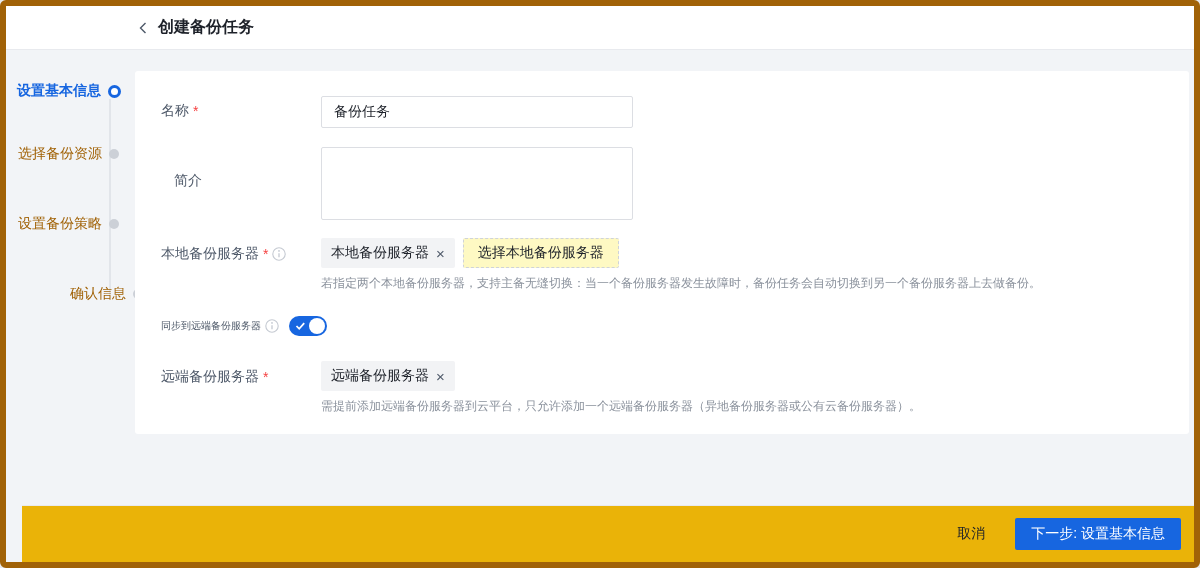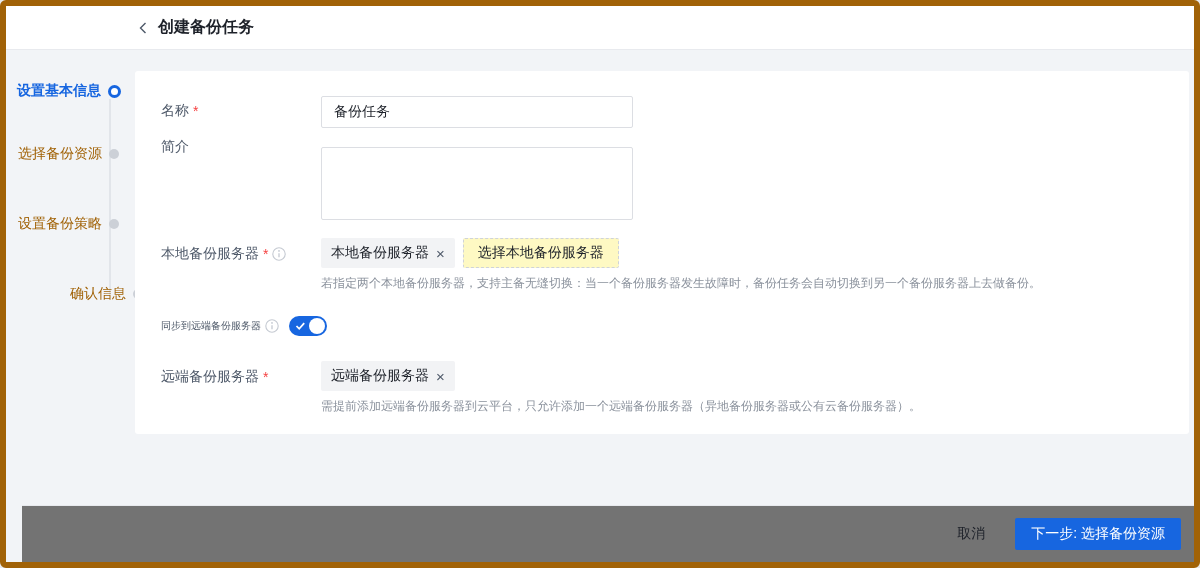--- a/index.html
+++ b/index.html
@@ -65,21 +65,21 @@
   .toggle{
     position:relative; width:38px; height:20px; border-radius:10px; background:#1766E0;
     margin-left:6px; cursor:pointer; flex:0 0 auto;
   }
   .toggle .knob{ position:absolute; right:2px; top:2px; width:16px; height:16px; border-radius:50%; background:#fff; }
   .toggle svg{ position:absolute; left:6px; top:5px; }
   
   .info-ic{ display:inline-flex; cursor:pointer; flex:0 0 auto; }
   
   .footer{
-    position:absolute; left:16px; right:0; bottom:0; height:57px; background:#737373;
+    position:absolute; left:16px; right:0; bottom:0; height:57px; background:#eab308;
     border-top:1px solid #e8eaee; display:flex; align-items:center; justify-content:flex-end;
     gap:30px; padding-right:13px;
   }
   .cancel-btn{ background:none; border:none; font-size:14px; color:#1d2129; cursor:pointer; font-family:"Liberation Sans", sans-serif; }
   .next-btn{
     height:32px; padding:0 16px; background:#1766E0; color:#fff; border:none; border-radius:2px;
     font-size:14px; cursor:pointer; font-family:"Liberation Sans", sans-serif;
   }
 </style>
 </head>
@@ -116,21 +116,21 @@
   </div>
 
   <div class="card card-main">
 
     <div class="flabel" style="top:31px;">
       <span>名称</span>
         <span class="req">*</span>
     </div>
     <input class="text-input" type="text" value="备份任务" style="">
 
-    <div class="flabel" style="top:67px;">
+    <div class="flabel" style="top:101px;margin-left:13px;">
       <span>简介</span>
     </div>
     <textarea class="textarea" style=""></textarea>
 
     <div class="flabel" style="top:174px;">
       <span>本地备份服务器</span>
         <span class="req">*</span>
       <span class="info-ic">
         <svg width="14" height="14" viewBox="0 0 14 14">
           <circle cx="7" cy="7" r="6.2" fill="none" stroke="#c5cad2" stroke-width="1.1"></circle>
@@ -175,16 +175,16 @@
         <span class="remove">×</span>
       </span>
     </div>
     <div class="hint hint-remote">需提前添加远端备份服务器到云平台，只允许添加一个远端备份服务器（异地备份服务器或公有云备份服务器）。</div>
 
   </div>
 
 
   <div class="footer">
     <button class="cancel-btn">取消</button>
-    <button class="next-btn">下一步: 选择备份资源</button>
+    <button class="next-btn">下一步: 设置基本信息</button>
   </div>
 
 </div>
 
 </body></html>

